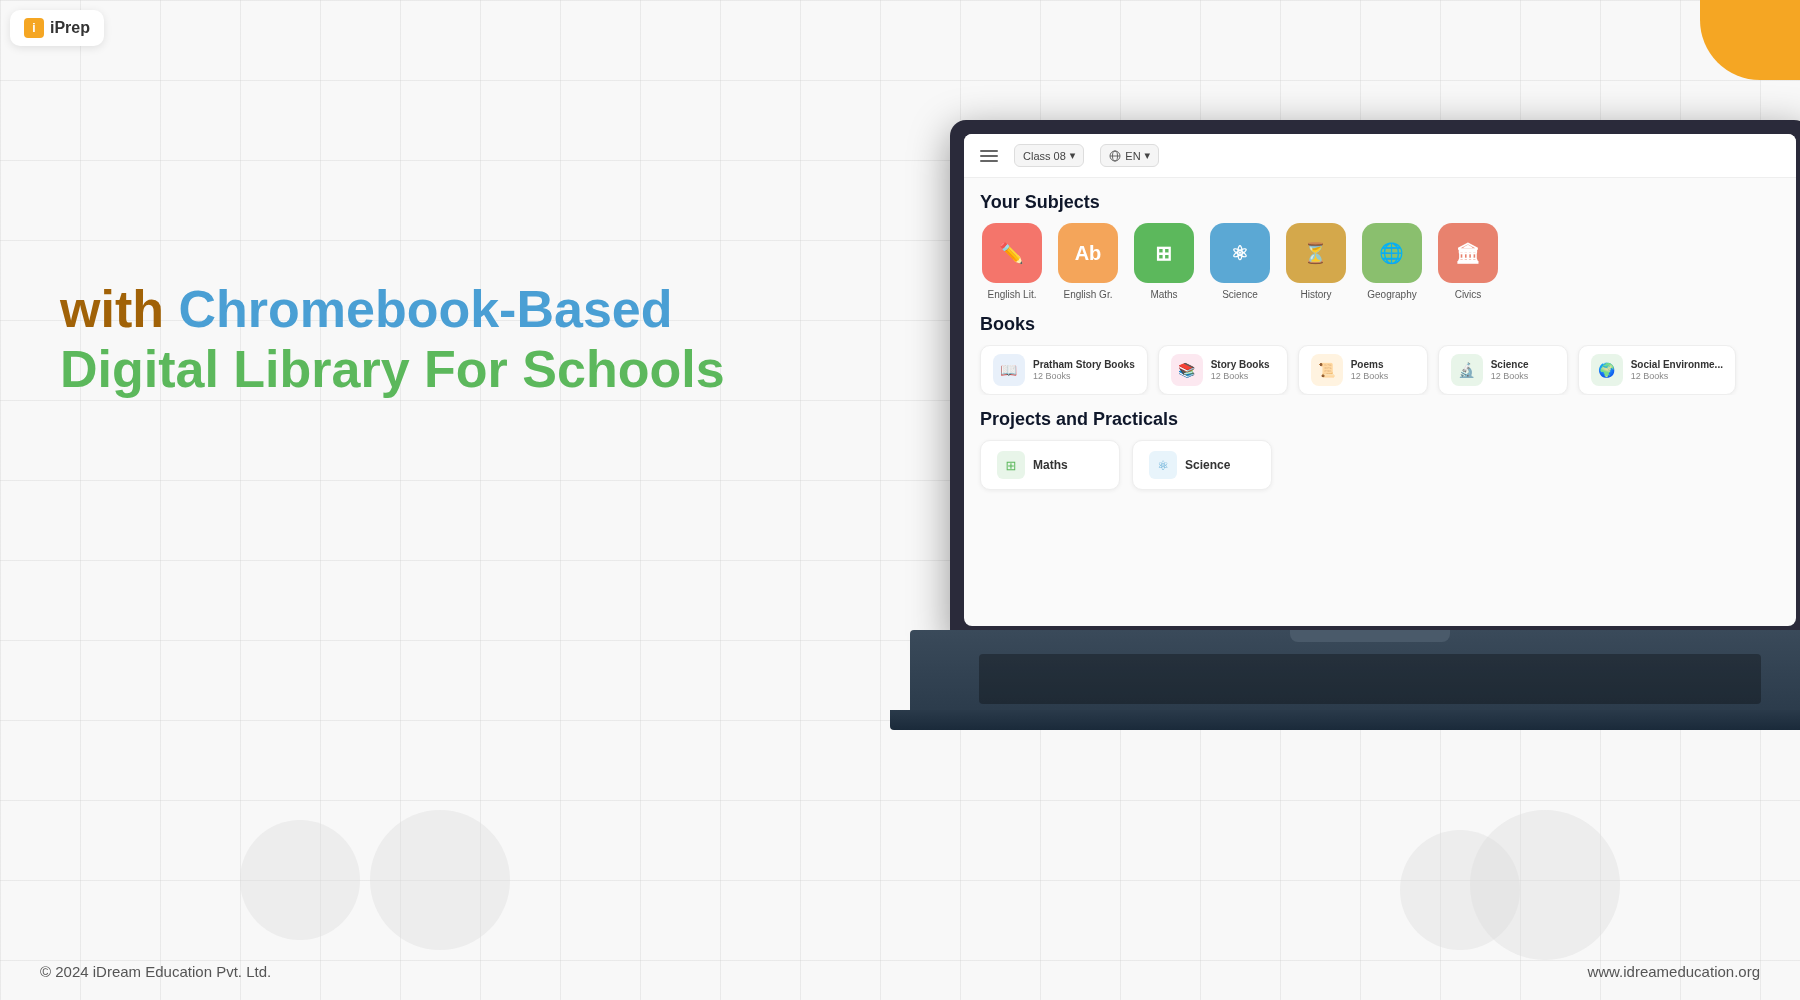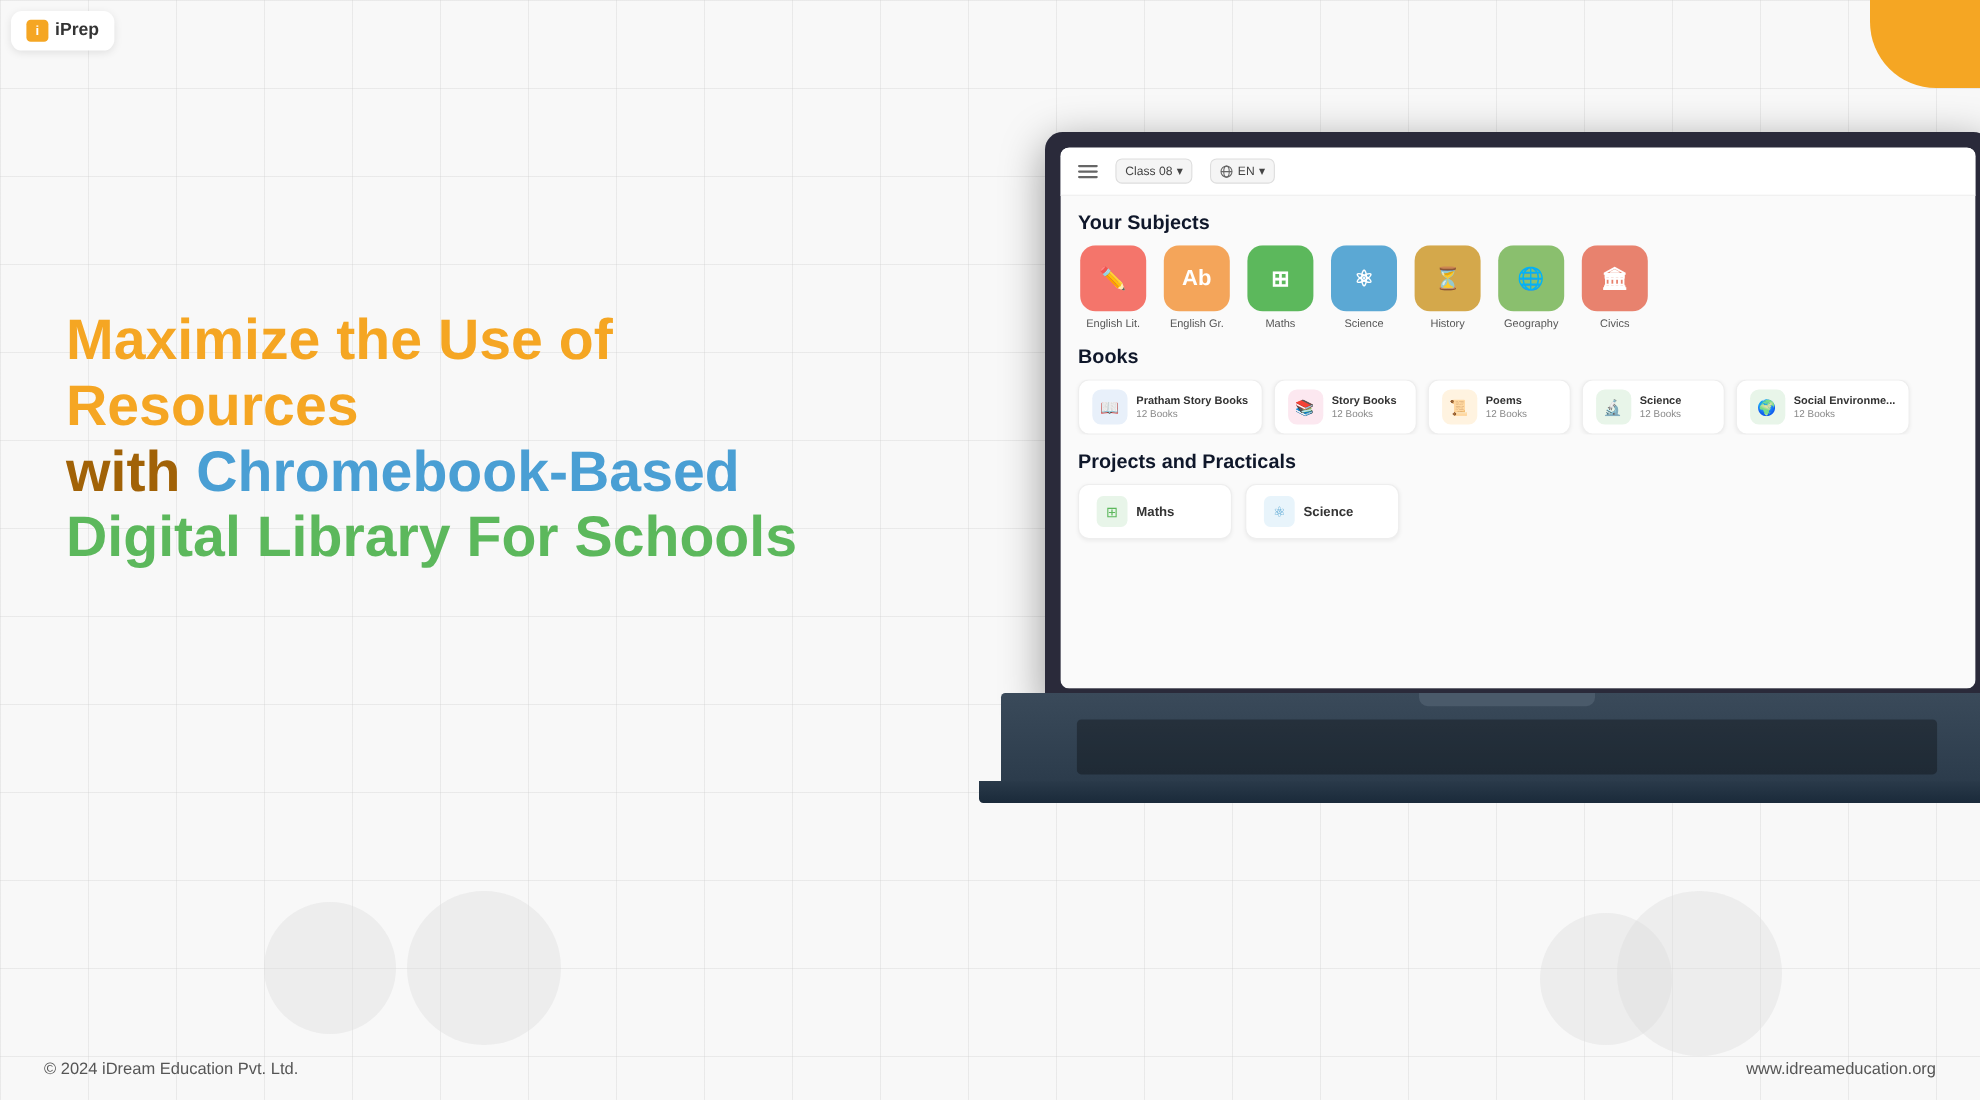--- a/index.html
+++ b/index.html
@@ -399,21 +399,20 @@
 <body>
 
 <div class="iprep-logo">
   <div class="logo-icon">i</div>
   <span class="logo-text">iPrep</span>
 </div>
 
 <div class="corner-decoration"></div>
 
 <div class="heading-area">
-  <div class="line1">Maximize the Use of Resources</div>
   <div class="line2">
     <span class="with-text">with </span><span class="chromebook-text">Chromebook-Based</span>
   </div>
   <div class="line3">Digital Library For Schools</div>
 </div>
 
 <div class="deco-circle-1"></div>
 <div class="deco-circle-2"></div>
 <div class="deco-circle-3"></div>
 <div class="deco-circle-4"></div>

